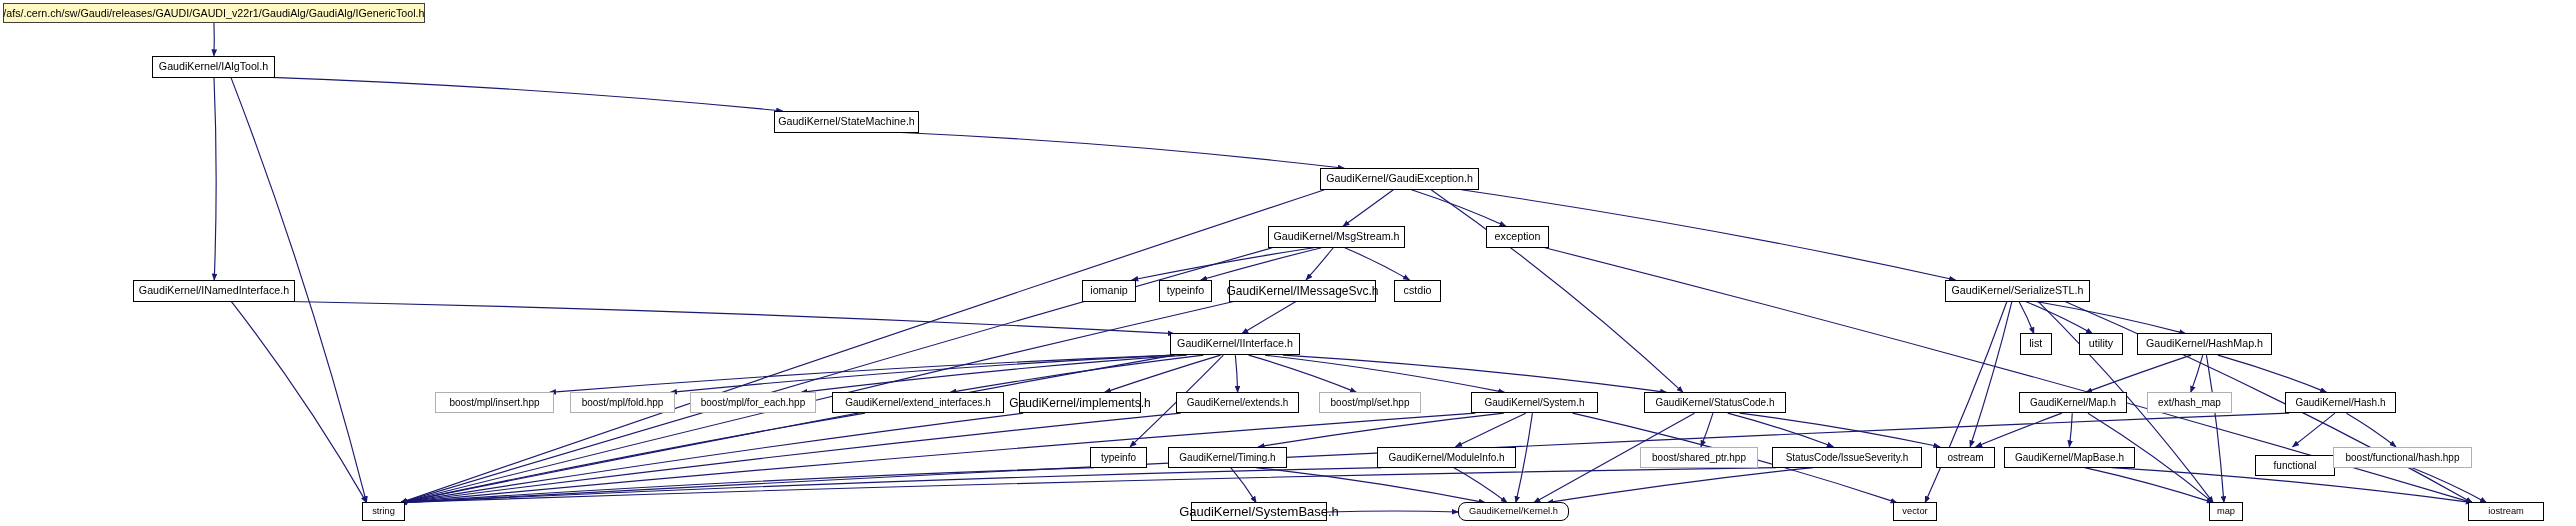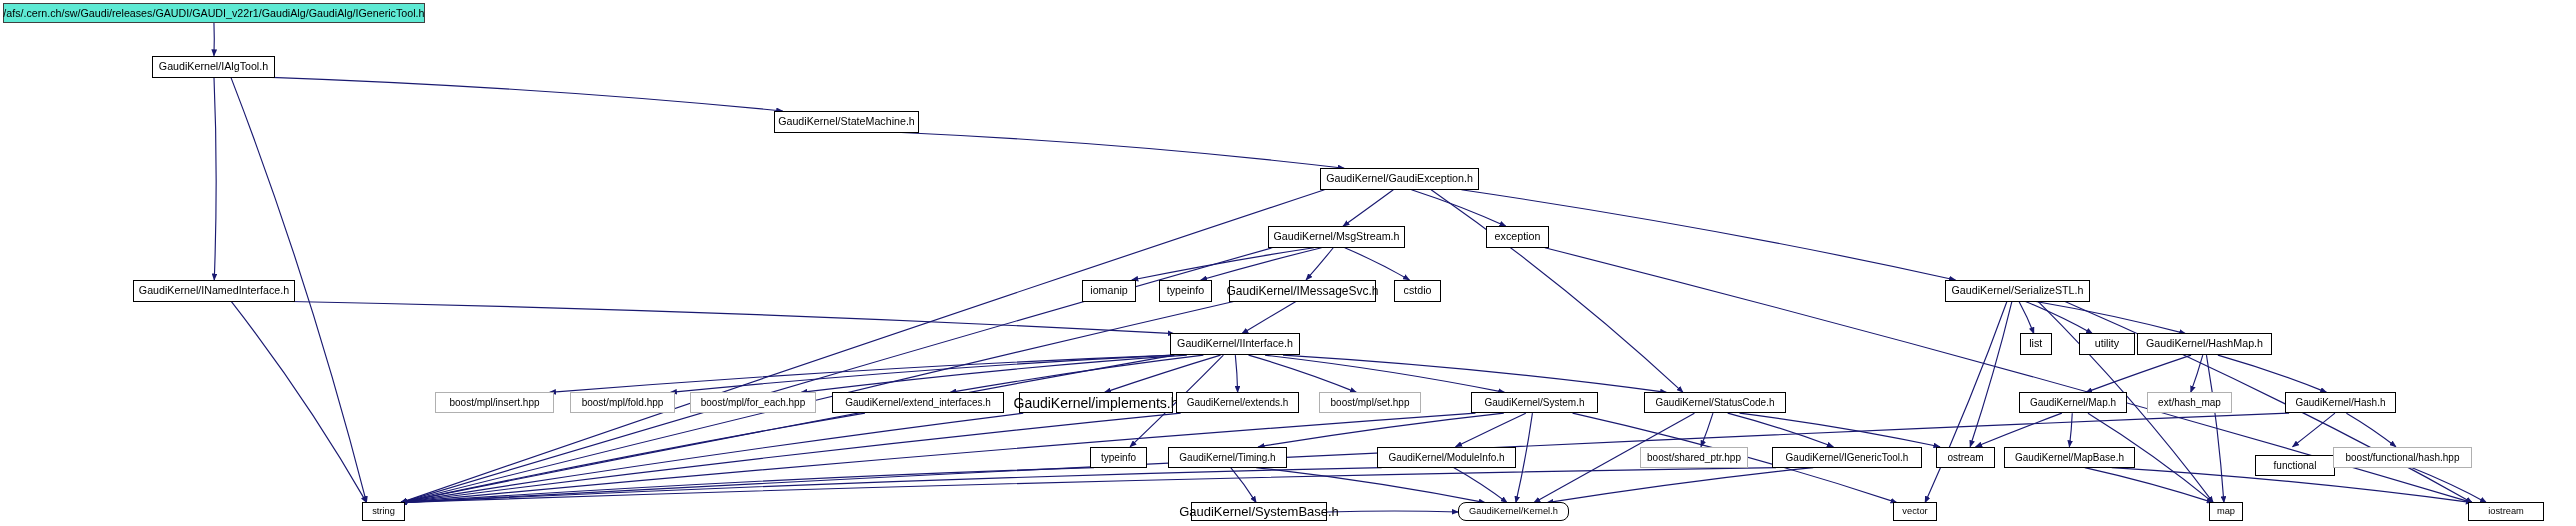--- a/index.html
+++ b/index.html
@@ -4,21 +4,21 @@
 <title>IGenericTool.h include dependency graph</title>
 <style>
   html,body{margin:0;padding:0;background:#ffffff;}
   body{font-family:"Liberation Sans","DejaVu Sans",sans-serif;}
   #graph{position:relative;width:2576px;height:527px;background:#fff;overflow:hidden;}
   svg.edges{position:absolute;left:0;top:0;width:2576px;height:527px;pointer-events:none;}
   .node{position:absolute;box-sizing:border-box;display:flex;align-items:center;justify-content:center;
         background:#ffffff;border:1.4px solid #000000;white-space:nowrap;color:#000000;
         font-family:"Liberation Sans","DejaVu Sans",sans-serif;}
   .node.ext{border:1.4px solid #b0b0b0;}
-  .node.root{background:#5eead4;border:1.4px solid #404040;}
+  .node.root{background:#fef9c3;border:1.4px solid #404040;}
   .node span{display:block;line-height:1;}
 </style>
 </head>
 <body>
 
 <div id="graph">
   <svg class="edges" viewBox="0 0 3600 736" preserveAspectRatio="none">
     <defs>
       <marker id="arrow" markerWidth="10" markerHeight="8" refX="9" refY="4" orient="auto" markerUnits="userSpaceOnUse">
         <path d="M0,0 L10,4 L0,8 z" fill="#191970"></path>
@@ -134,39 +134,39 @@
       </div>
       <div class="node" style="left: 1945px; top: 280px; width: 145px; height: 21.5px; font-size: 10.7px;">
         <span>GaudiKernel/SerializeSTL.h</span>
       </div>
       <div class="node" style="left: 1170px; top: 333px; width: 130px; height: 21.5px; font-size: 10.7px;">
         <span>GaudiKernel/IInterface.h</span>
       </div>
       <div class="node" style="left: 2020px; top: 333px; width: 31.5px; height: 21.5px; font-size: 10.7px;">
         <span>list</span>
       </div>
-      <div class="node" style="left: 2079px; top: 333px; width: 56px; height: 21.5px; font-size: 10.7px;">
+      <div class="node" style="left: 2079px; top: 333px; width: 44px; height: 21.5px; font-size: 10.7px;">
         <span>utility</span>
       </div>
       <div class="node" style="left: 2137px; top: 333px; width: 135px; height: 21.5px; font-size: 10.7px;">
         <span>GaudiKernel/HashMap.h</span>
       </div>
       <div class="node ext" style="left: 435px; top: 392px; width: 119px; height: 21px; font-size: 10px;">
         <span>boost/mpl/insert.hpp</span>
       </div>
       <div class="node ext" style="left: 570px; top: 392px; width: 105px; height: 21px; font-size: 10px;">
         <span>boost/mpl/fold.hpp</span>
       </div>
       <div class="node ext" style="left: 690px; top: 392px; width: 126px; height: 21px; font-size: 10px;">
         <span>boost/mpl/for_each.hpp</span>
       </div>
       <div class="node" style="left: 832px; top: 392px; width: 172px; height: 21px; font-size: 10px;">
         <span>GaudiKernel/extend_interfaces.h</span>
       </div>
-      <div class="node" style="left: 1019px; top: 392px; width: 154px; height: 21px; font-size: 14px;">
+      <div class="node" style="left: 1019px; top: 392px; width: 122px; height: 21px; font-size: 12px;">
         <span>GaudiKernel/implements.h</span>
       </div>
       <div class="node" style="left: 1176px; top: 392px; width: 123px; height: 21px; font-size: 10px;">
         <span>GaudiKernel/extends.h</span>
       </div>
       <div class="node ext" style="left: 1319px; top: 392px; width: 102px; height: 21px; font-size: 10px;">
         <span>boost/mpl/set.hpp</span>
       </div>
       <div class="node" style="left: 1471px; top: 392px; width: 127px; height: 21px; font-size: 10px;">
         <span>GaudiKernel/System.h</span>
@@ -185,25 +185,25 @@
       </div>
       <div class="node" style="left: 1090px; top: 447px; width: 57px; height: 21px; font-size: 10px;">
         <span>typeinfo</span>
       </div>
       <div class="node" style="left: 1168px; top: 447px; width: 119px; height: 21px; font-size: 10px;">
         <span>GaudiKernel/Timing.h</span>
       </div>
       <div class="node" style="left: 1377px; top: 447px; width: 139px; height: 21px; font-size: 10px;">
         <span>GaudiKernel/ModuleInfo.h</span>
       </div>
-      <div class="node ext" style="left: 1640px; top: 447px; width: 108px; height: 21px; font-size: 10px;">
+      <div class="node ext" style="left: 1640px; top: 447px; width: 118px; height: 21px; font-size: 10px;">
         <span>boost/shared_ptr.hpp</span>
       </div>
       <div class="node" style="left: 1772px; top: 447px; width: 150px; height: 21px; font-size: 10px;">
-        <span>GaudiKernel/IGenericTool.h</span>
+        <span>StatusCode/IssueSeverity.h</span>
       </div>
       <div class="node" style="left: 1936px; top: 447px; width: 59px; height: 21px; font-size: 10px;">
         <span>ostream</span>
       </div>
       <div class="node" style="left: 2004px; top: 447px; width: 131px; height: 21px; font-size: 10px;">
         <span>GaudiKernel/MapBase.h</span>
       </div>
       <div class="node" style="left: 2255px; top: 447px; width: 80px; height: 21px; font-size: 10px; margin-top: 8px;">
         <span>functional</span>
       </div>

